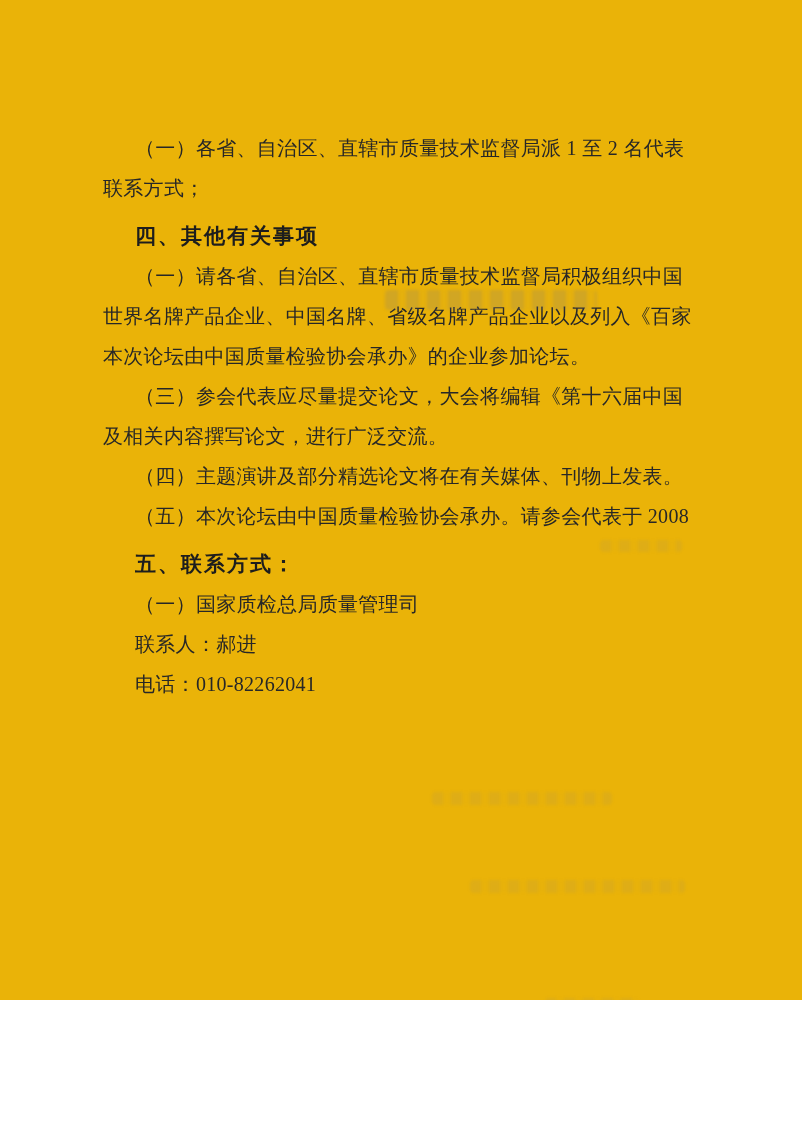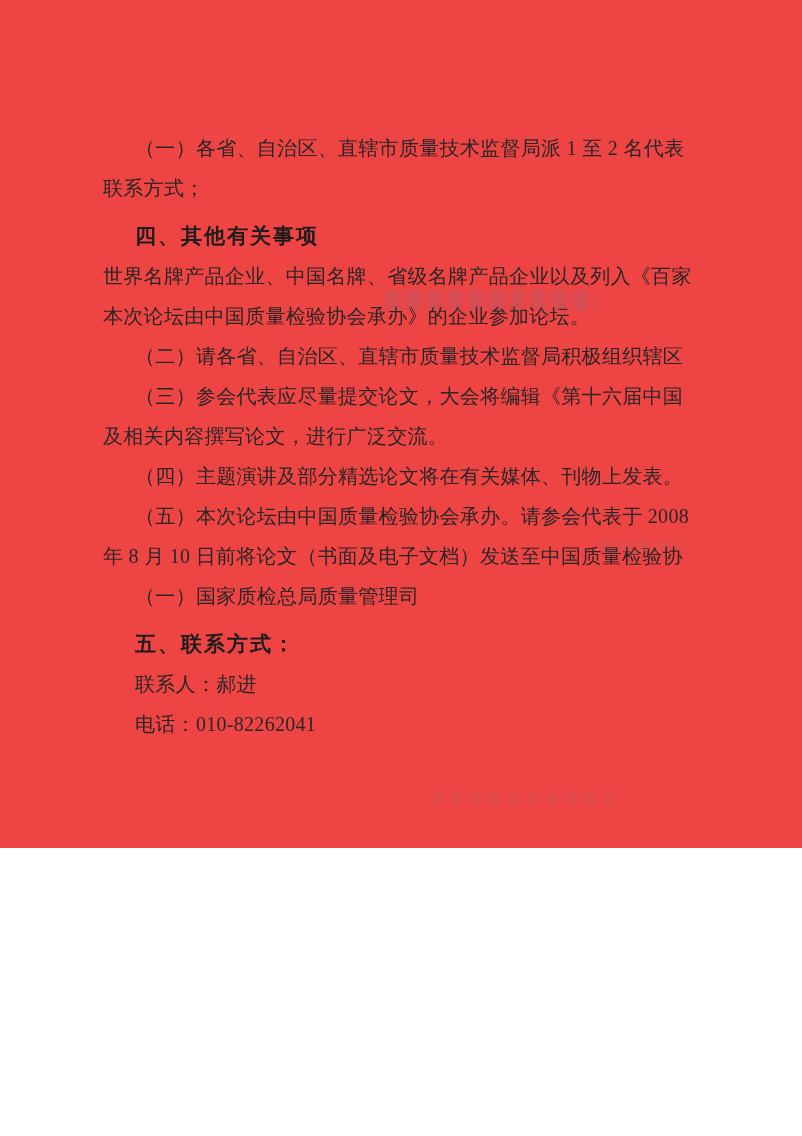--- a/index.html
+++ b/index.html
@@ -1,20 +1,20 @@
 <!DOCTYPE html>
 <html><head>
 <meta charset="utf-8">
 <style>
   html, body { margin: 0; padding: 0; }
   .page {
     position: relative;
     width: 802px;
-    height: 848px;
-    background: #ef4444;
+    height: 1000px;
+    background: #eab308;
     overflow: hidden;
     font-family: "Liberation Serif", serif;
   }
   .content {
     position: absolute;
     left: 103px;
     top: 128px;
     width: 590px;
   }
   .line {
@@ -61,30 +61,29 @@
 </style>
 </head>
 <body>
 
 <div class="page">
 
   <div class="content">
     <div class="line indent">（一）各省、自治区、直辖市质量技术监督局派 1 至 2 名代表</div>
     <div class="line">联系方式；</div>
     <div class="line indent heading">四、其他有关事项</div>
+    <div class="line indent">（一）请各省、自治区、直辖市质量技术监督局积极组织中国</div>
     <div class="line">世界名牌产品企业、中国名牌、省级名牌产品企业以及列入《百家</div>
     <div class="line">本次论坛由中国质量检验协会承办》的企业参加论坛。</div>
-    <div class="line indent">（二）请各省、自治区、直辖市质量技术监督局积极组织辖区</div>
     <div class="line indent">（三）参会代表应尽量提交论文，大会将编辑《第十六届中国</div>
     <div class="line">及相关内容撰写论文，进行广泛交流。</div>
     <div class="line indent">（四）主题演讲及部分精选论文将在有关媒体、刊物上发表。</div>
     <div class="line indent">（五）本次论坛由中国质量检验协会承办。请参会代表于 2008</div>
-    <div class="line">年 8 月 10 日前将论文（书面及电子文档）发送至中国质量检验协</div>
+    <div class="line indent heading">五、联系方式：</div>
     <div class="line indent">（一）国家质检总局质量管理司</div>
-    <div class="line indent heading">五、联系方式：</div>
     <div class="line indent">联系人：郝进</div>
     <div class="line indent">电话：010-82262041</div>
   </div>
 
   <div class="footer">－ 2 －</div>
 
   <div class="artifact a-strong" style="left:385px; top:290px; width:212px; height:20px;"></div>
   <div class="artifact a-weak" style="left:600px; top:540px; width:82px; height:12px;"></div>
   <div class="artifact a-weak" style="left:432px; top:792px; width:180px; height:13px;"></div>
   <div class="artifact a-weak" style="left:470px; top:880px; width:215px; height:13px;"></div>

